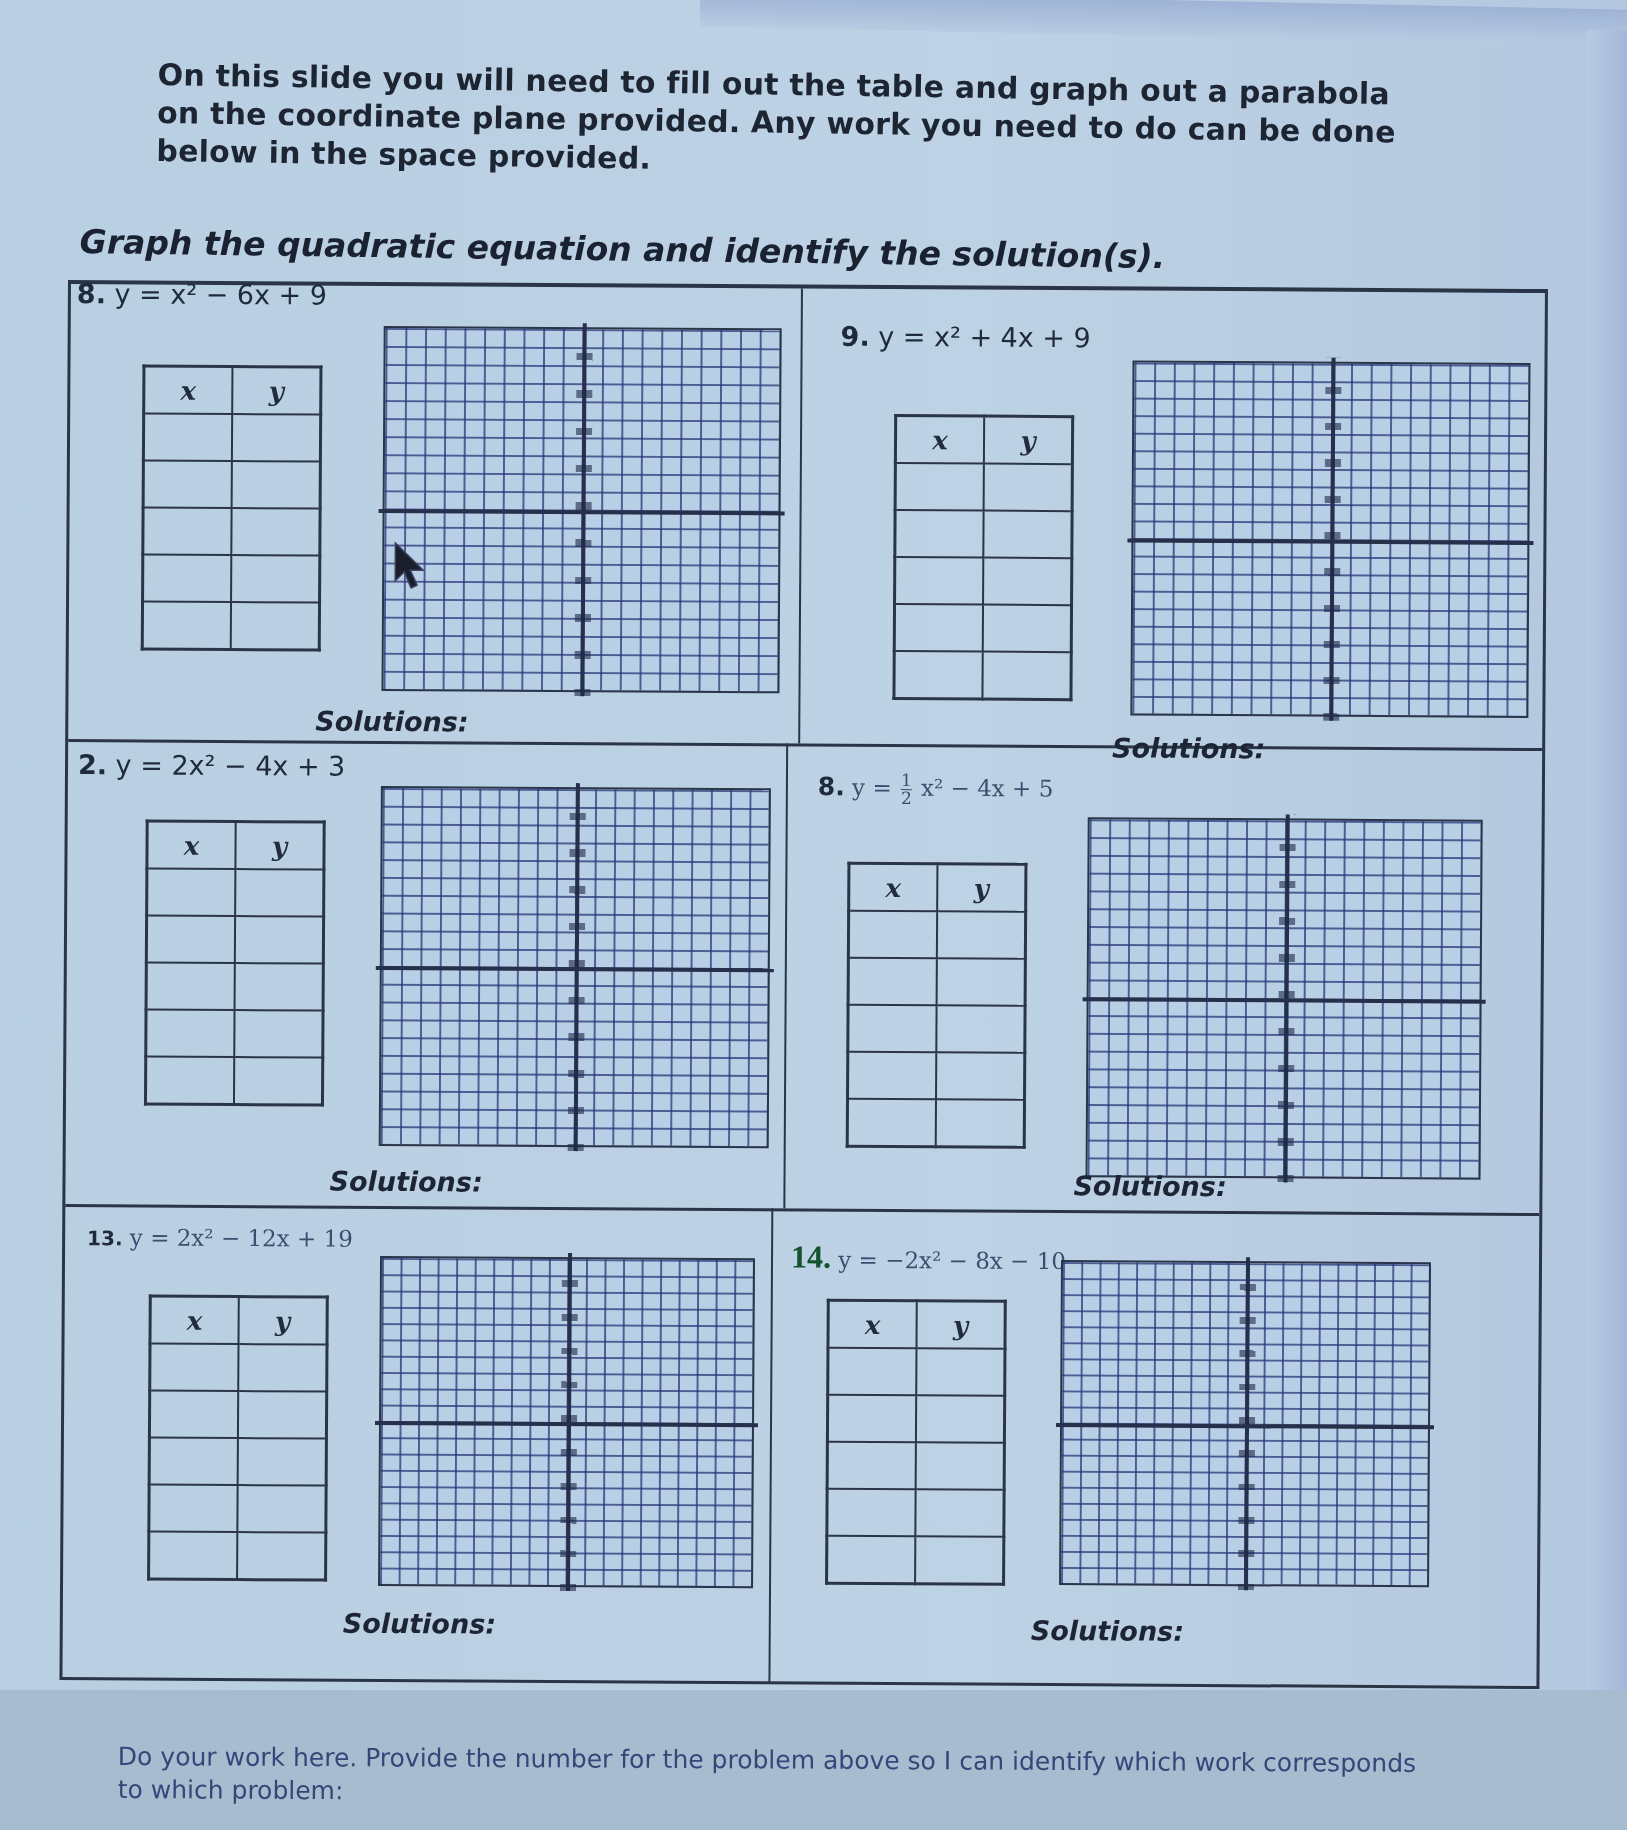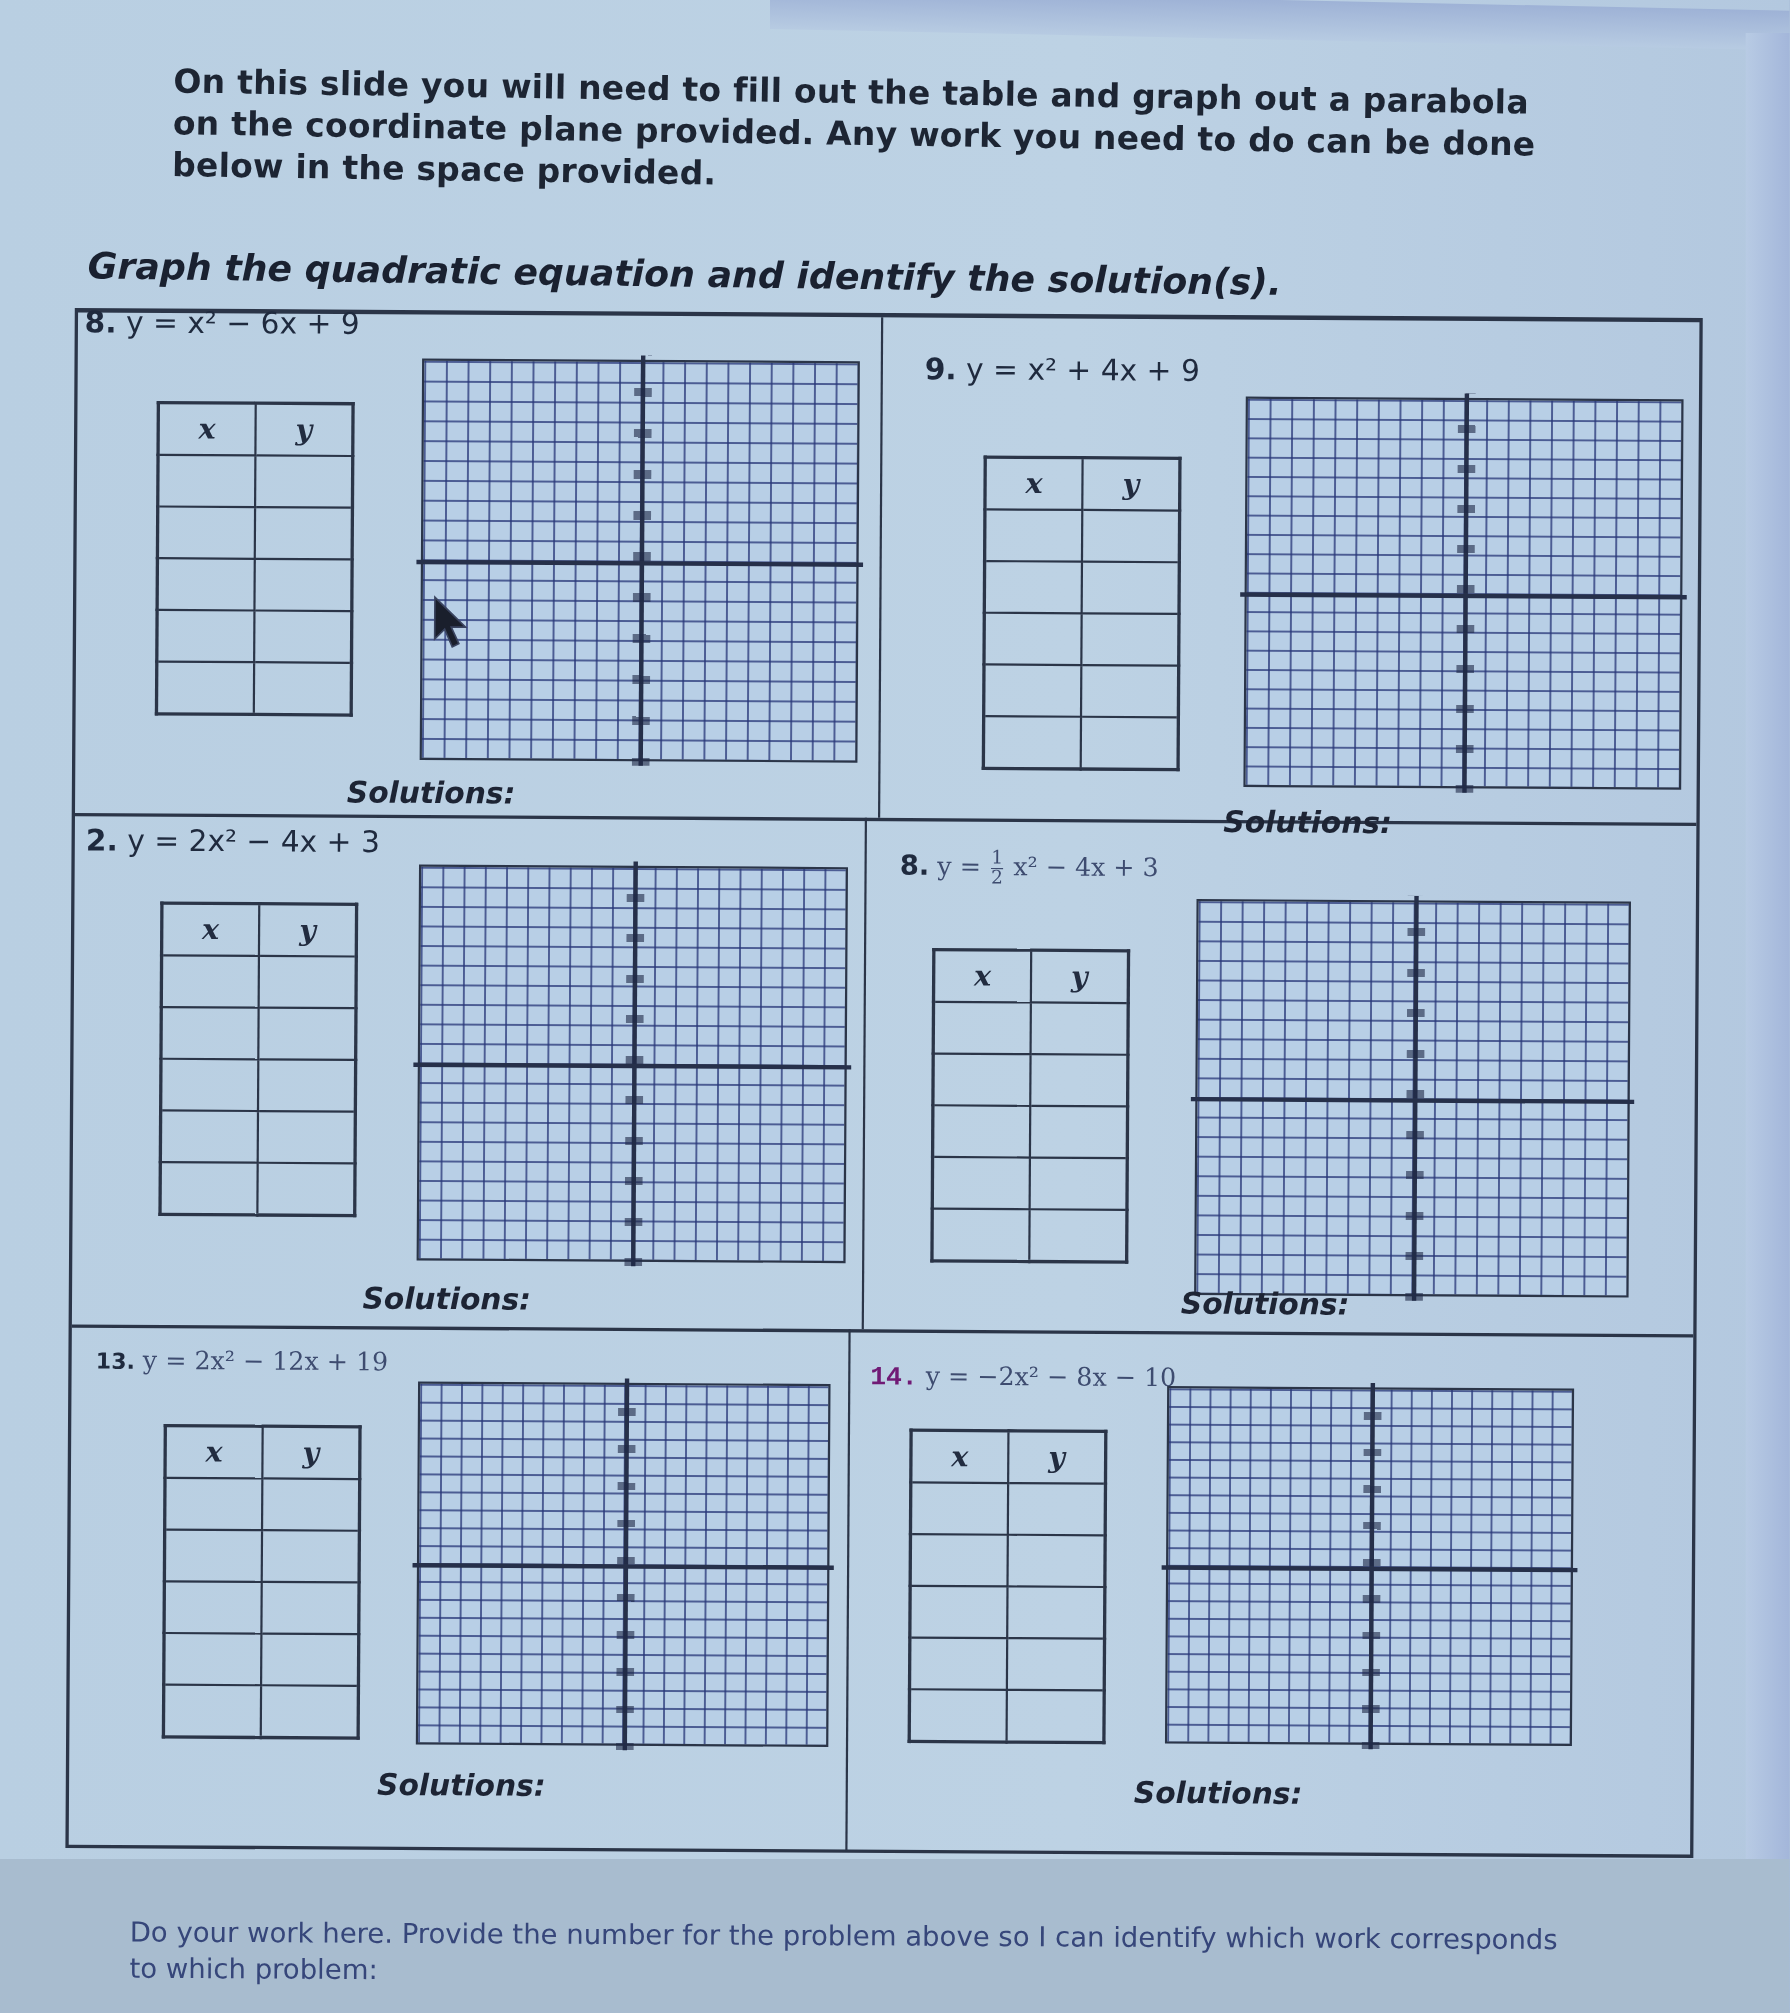--- a/index.html
+++ b/index.html
@@ -174,21 +174,21 @@
         <div class="yaxis"></div>
       </div>
     <div class="sol" style="left:264px;top:425px">Solutions:</div>
   </div>
 
   <div class="cell right" style="left:718px;top:455px;width:756px;height:465px">
     <div class="eq light" style="left:30px;top:28px">
       <span class="num" style="font-family:'DejaVu Sans',sans-serif;font-size:25px;color:#1f2a3e">8.</span>
       <span>y =</span>
       <span class="frac"><span class="top">1</span><span>2</span></span>
-      <span>x² − 4x + 3</span>
+      <span>x² − 4x + 5</span>
     </div>
     <table class="xy" style="left:60px;top:118px;">
       <tbody>
           <tr>
             <th>x</th>
             <th>y</th>
           </tr>
       <tr>
             <td></td>
             <td></td>
@@ -253,21 +253,21 @@
       </table>
     <div class="graph" style="left:315px;top:50px;width:375px;height:330px">
         <div class="xaxis"></div>
         <div class="yaxis"></div>
       </div>
     <div class="sol" style="left:280px;top:402px">Solutions:</div>
   </div>
 
   <div class="cell right" style="left:706px;top:920px;width:768px;height:475px">
     <div class="eq light" style="left:18px;top:30px">
-      <span class="num" style="font-family:Liberation Mono, monospace;font-size:24px;color:#701a75">14.</span>
+      <span class="num" style="font-family:Liberation Serif, serif;font-size:32px;color:#14532d">14.</span>
       <span>y = −2x² − 8x − 10</span>
     </div>
     <table class="xy" style="left:54px;top:90px">
       <tbody>
           <tr>
             <th>x</th>
             <th>y</th>
           </tr>
       <tr>
             <td></td>

